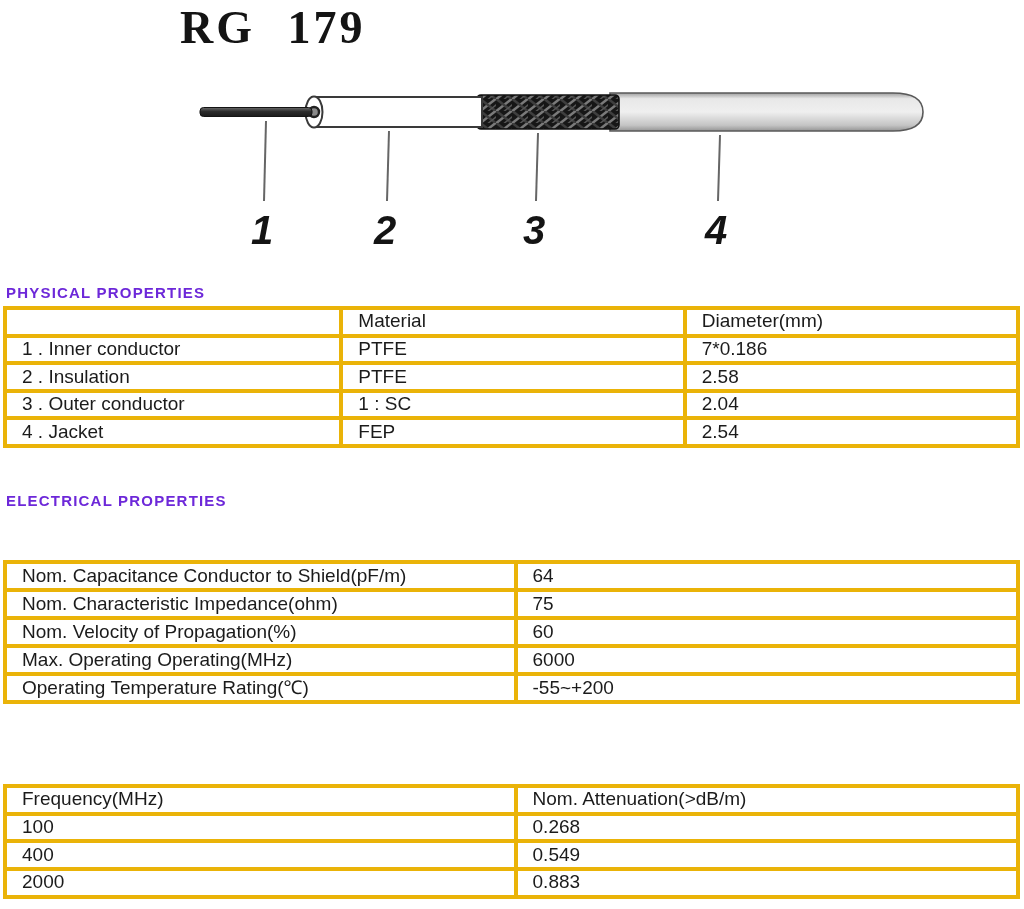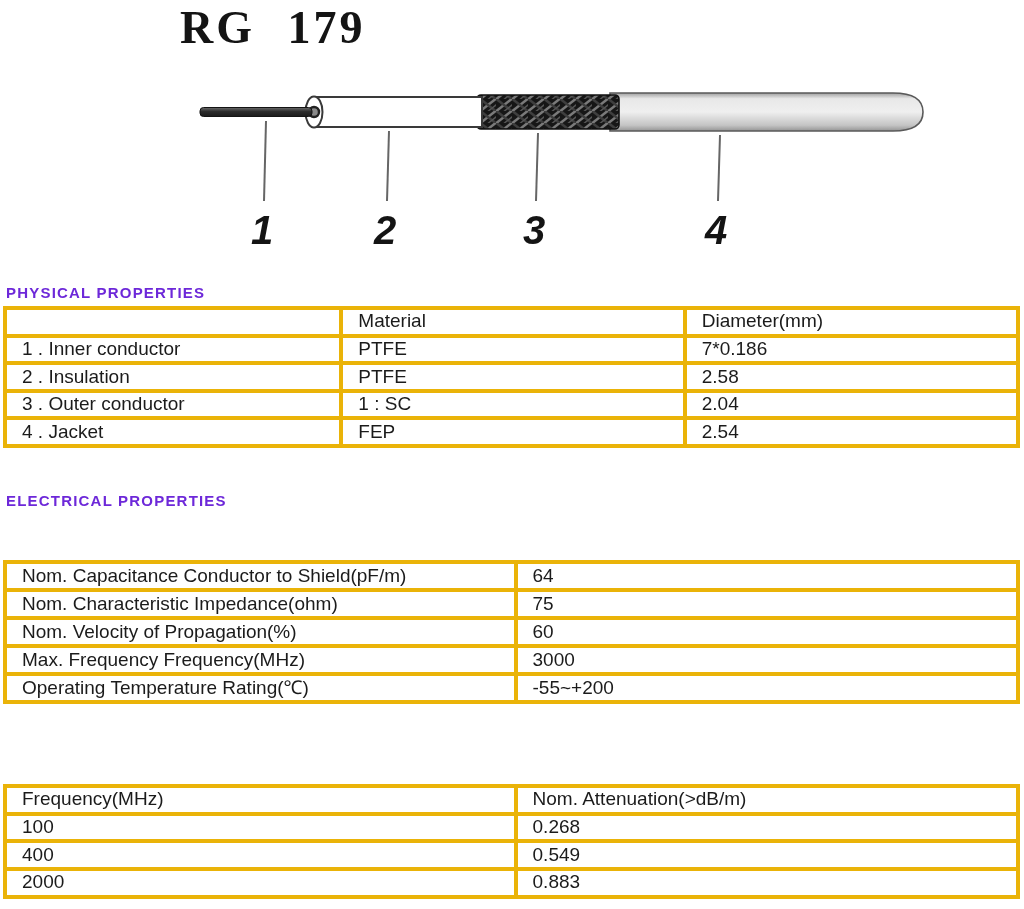--- a/index.html
+++ b/index.html
@@ -171,22 +171,22 @@
     </tr>
     <tr>
       <td>Nom. Characteristic Impedance(ohm)</td>
       <td>75</td>
     </tr>
     <tr>
       <td>Nom. Velocity of Propagation(%)</td>
       <td>60</td>
     </tr>
     <tr>
-      <td>Max. Frequency Frequency(MHz)</td>
-      <td>3000</td>
+      <td>Max. Operating Operating(MHz)</td>
+      <td>6000</td>
     </tr>
     <tr>
       <td>Operating Temperature Rating(℃)</td>
       <td>-55~+200</td>
     </tr>
   </tbody>
     </table>
 
   <div class="sec-heading mixedcase h-att">Nom. Attenuation</div>
   <table class="t-att">

